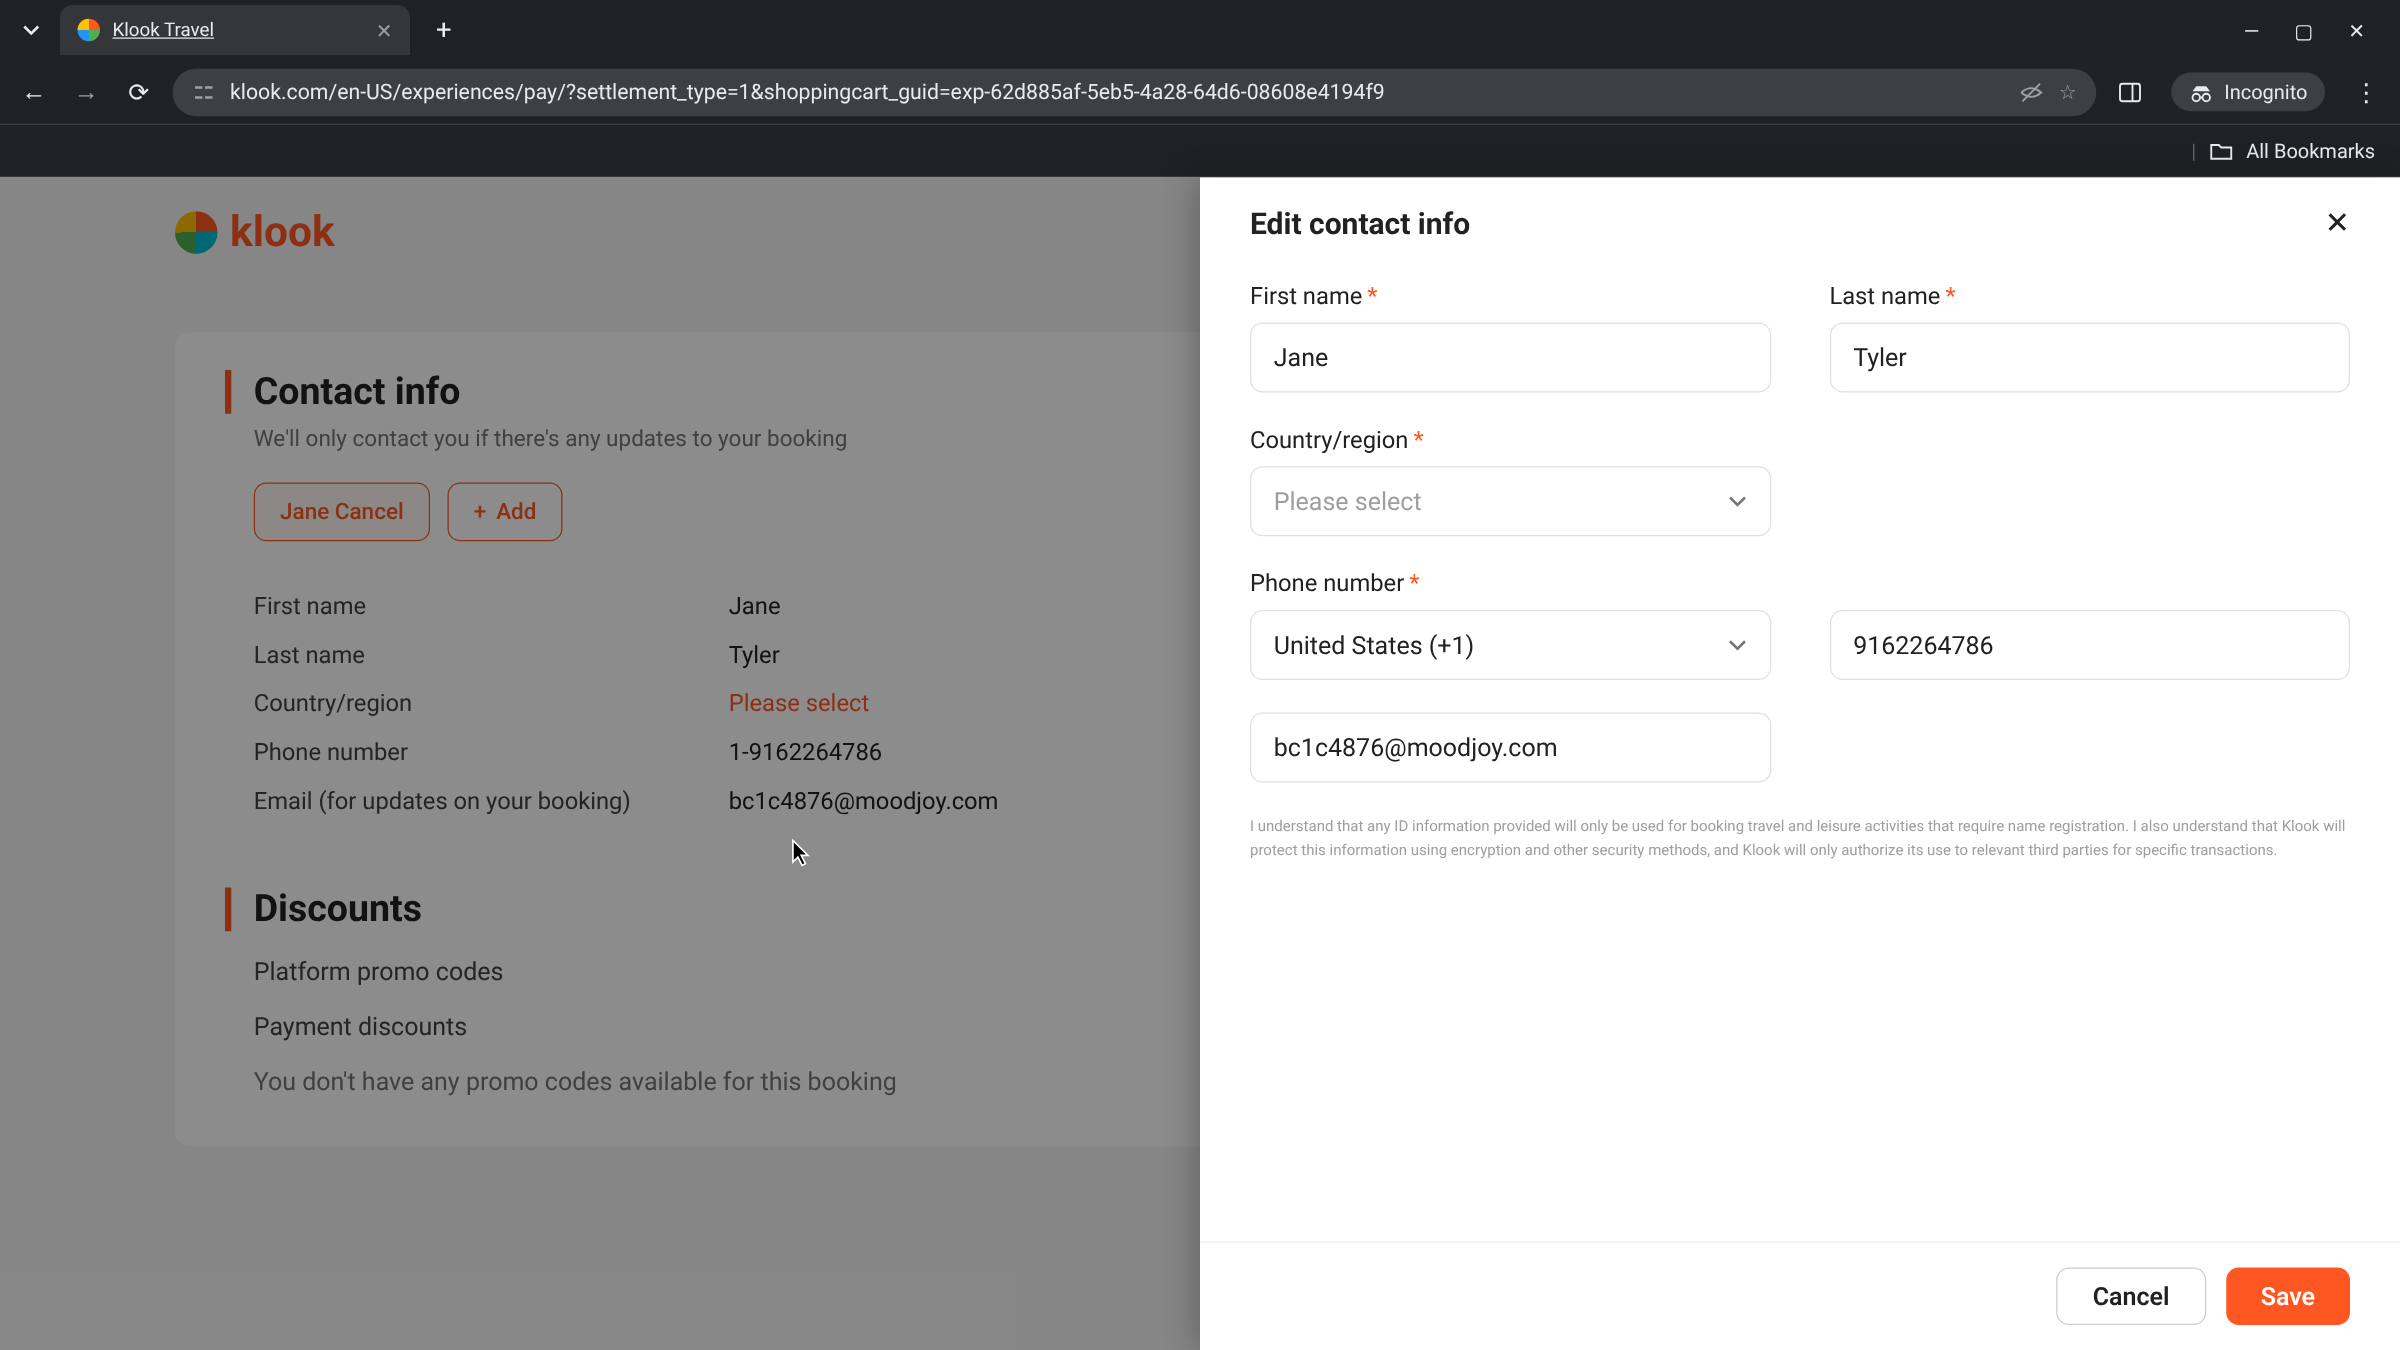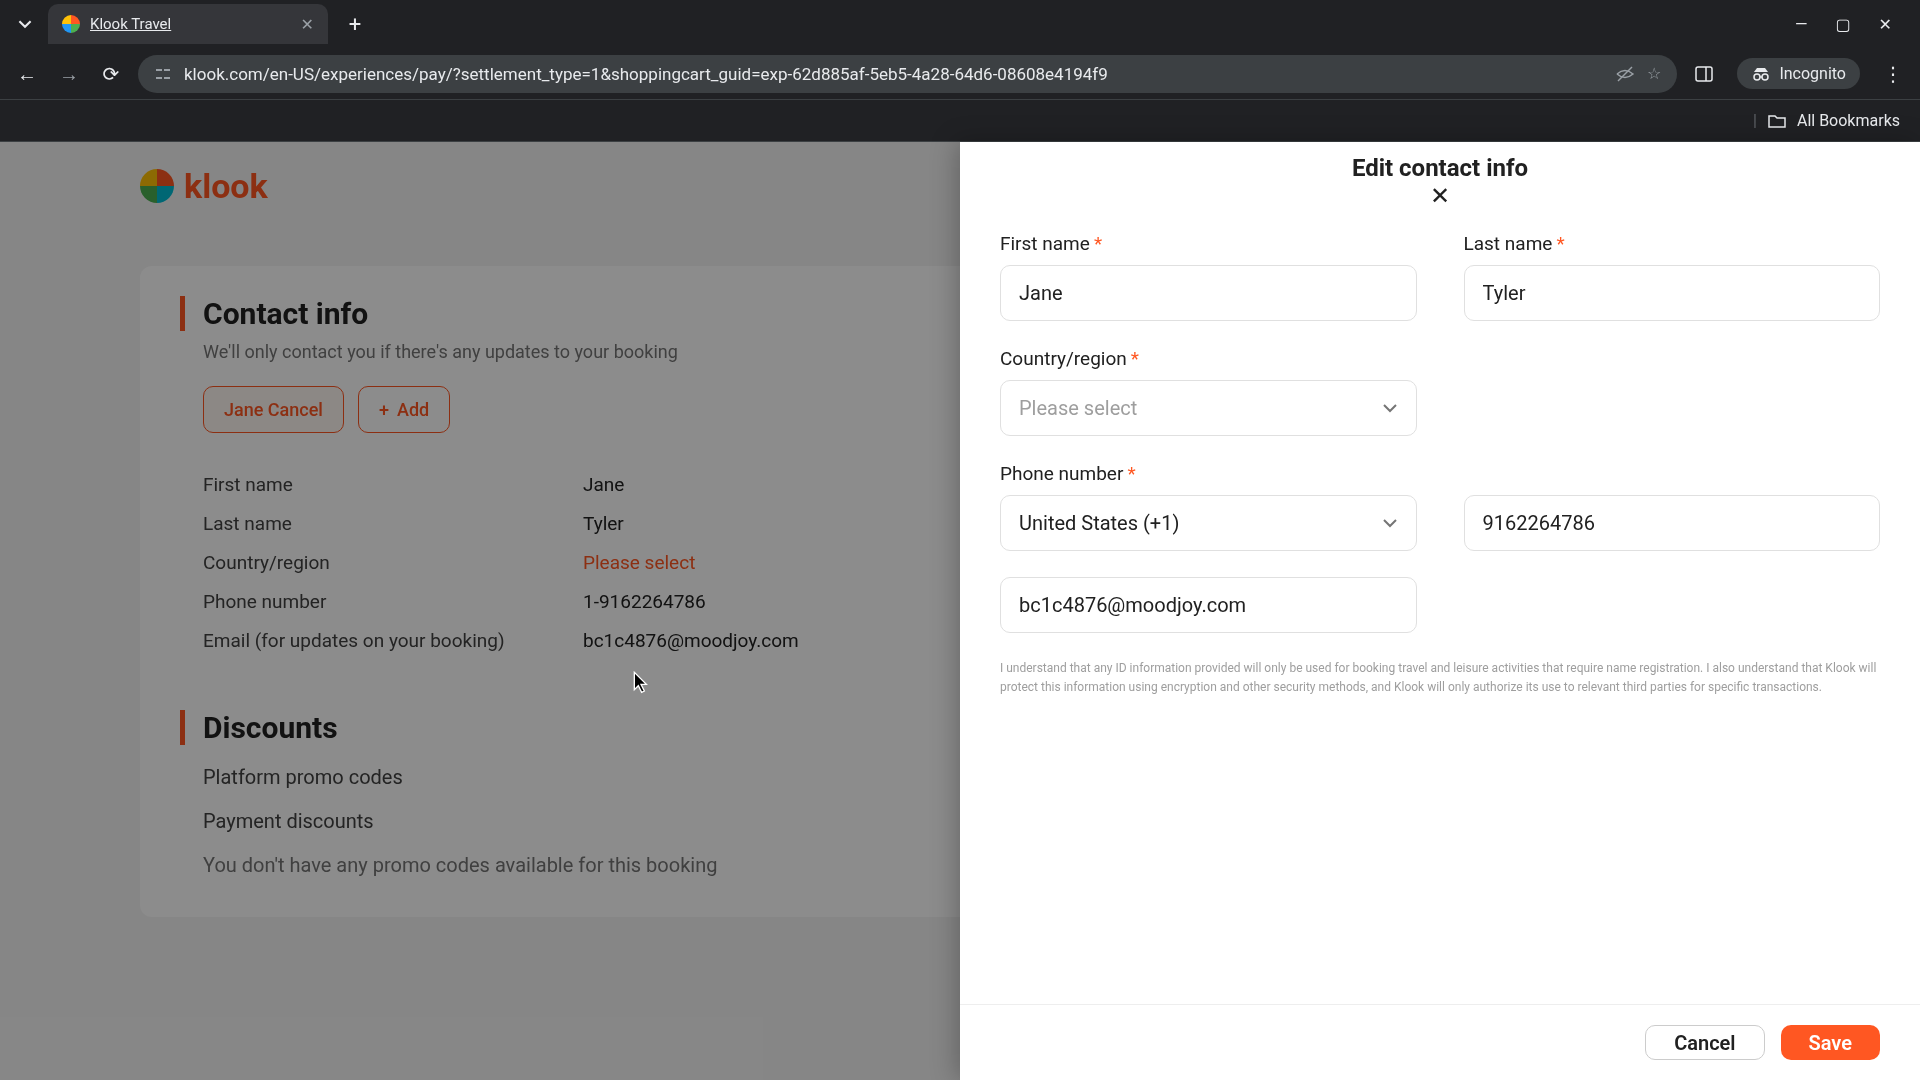--- a/index.html
+++ b/index.html
@@ -66,21 +66,21 @@
     padding:0 16px;
     gap:12px;
     color:#e8eaed;
     font-size:17px;
   }
   .url-icon{font-size:16px;color:#9aa0a6;}
   .url-text{flex:1;white-space:nowrap;overflow:hidden;}
   .toolbar-right{display:flex;align-items:center;gap:18px;}
   .incognito-chip{
     background:#3c4043;border-radius:20px;padding:6px 14px;
-    display:flex;align-items:center;gap:8px;font-size:16px;
+    display:flex;align-items:flex-end;gap:8px;font-size:16px;
   }
   .bookmarks-bar{
     display:flex;justify-content:flex-end;align-items:center;
     height:42px;padding:0 20px;font-size:16px;color:#e8eaed;
     border-bottom:1px solid #3c4043;
     gap:10px;
   }
 
   
   .page-area{
@@ -135,22 +135,21 @@
 
   
   .side-panel{
     position:absolute;top:0;right:0;bottom:0;
     width:960px;background:#fff;
     display:flex;flex-direction:column;
     box-shadow:-4px 0 24px rgba(0,0,0,0.25);
   }
   .panel-header{
     display:flex;align-items:center;justify-content:space-between;
-    padding:12px 40px;
-    flex-direction:column;
+    padding:22px 40px;
   }
   .panel-title{font-size:24px;font-weight:700;color:#212121;}
   .panel-close{font-size:24px;color:#212121;cursor:pointer;background:none;border:none;}
   .panel-body{flex:1;overflow:auto;padding:10px 40px 20px;}
   .form-row{display:flex;gap:47px;margin-bottom:26px;}
   .form-group{flex:1;display:flex;flex-direction:column;gap:10px;}
   .form-label{font-size:19px;color:#212121;}
   .req{color:#ff5722;margin-left:4px;}
   .form-input, .form-select{
     height:56px;border:1px solid #e0e0e0;border-radius:10px;
@@ -163,21 +162,21 @@
     cursor:pointer;color:#212121;
   }
   .form-select.placeholder .select-text{color:#9e9e9e;}
   .chevron{color:#757575;}
   .disclaimer{font-size:12px;color:#9e9e9e;line-height:1.55;margin-top:10px;}
   .panel-footer{
     display:flex;justify-content:flex-end;gap:16px;
     padding:20px 40px;border-top:1px solid #eee;
   }
   .btn{
-    height:35px;padding:0 28px;border-radius:10px;font-size:20px;font-weight:600;
+    height:46px;padding:0 28px;border-radius:10px;font-size:20px;font-weight:600;
     cursor:pointer;border:none;font-family:inherit;
   }
   .btn-secondary{background:#fff;border:1.5px solid #ccc;color:#212121;}
   .btn-primary{background:#ff5722;color:#fff;}
 
   
   .cursor{
     position:absolute;left:632px;top:529px;
     font-size:20px;color:#000;pointer-events:none;
   }

